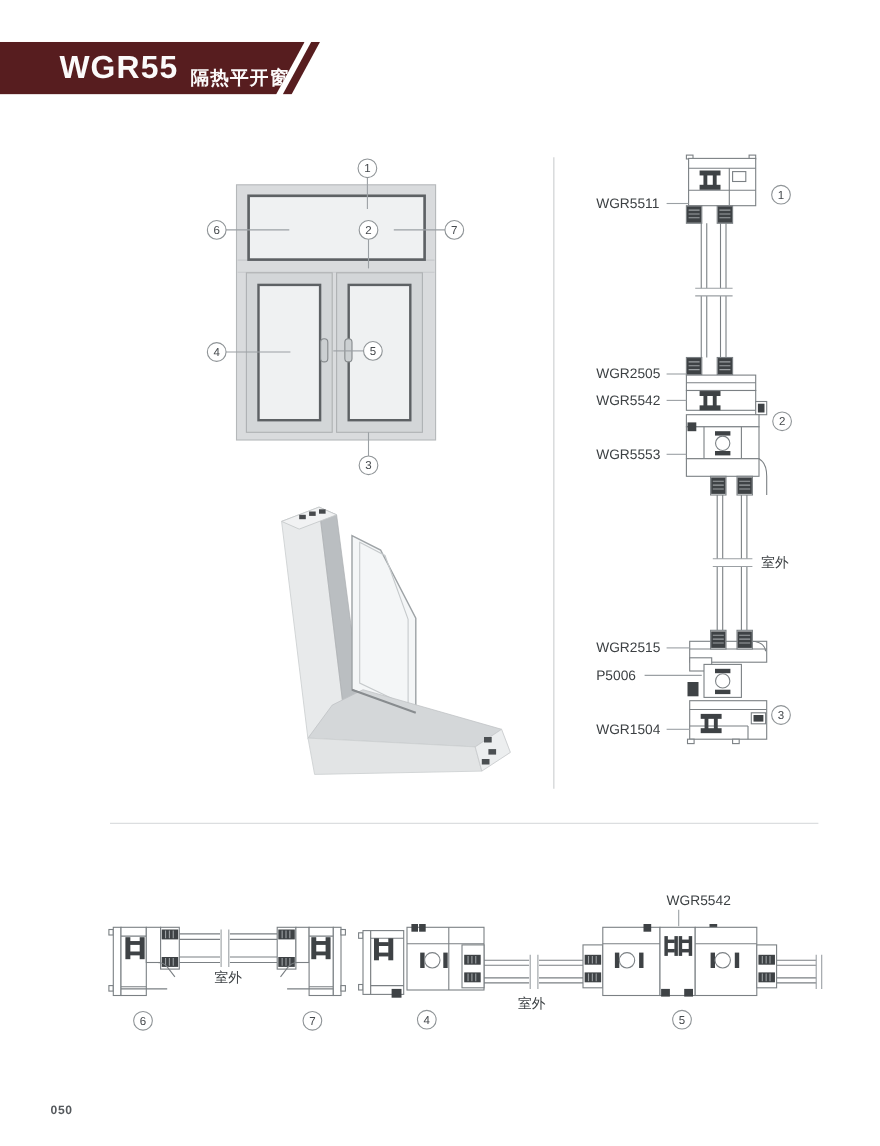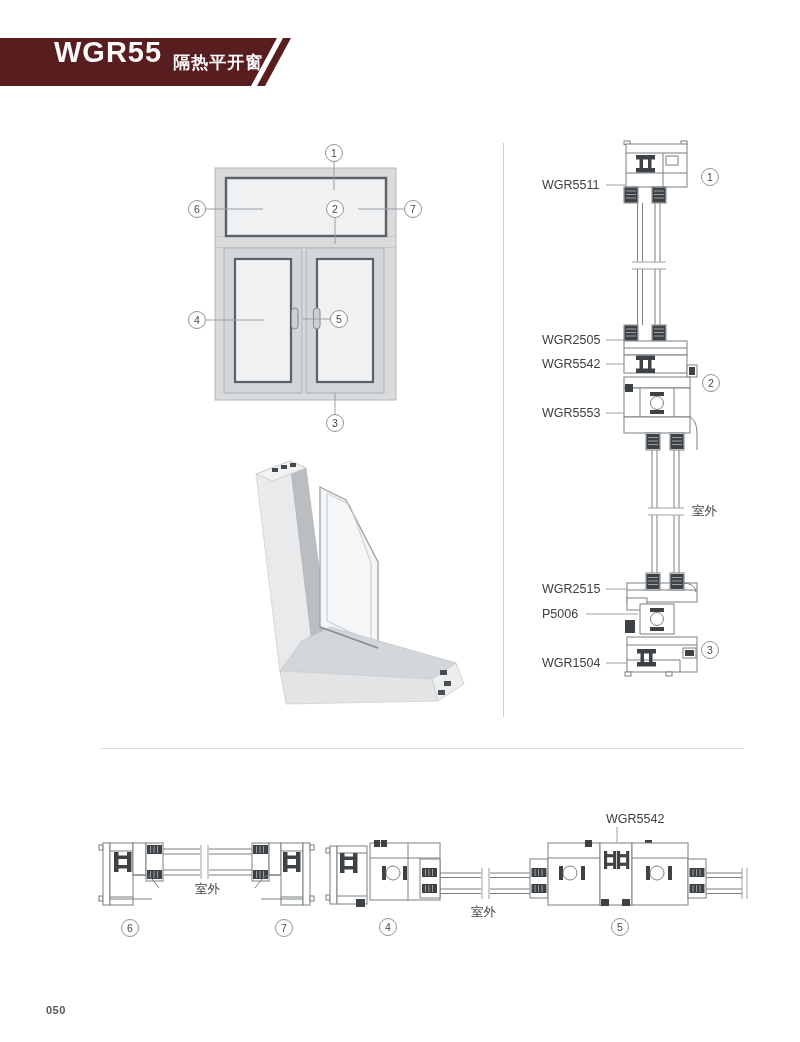--- a/index.html
+++ b/index.html
@@ -5,21 +5,21 @@
   html,body{margin:0;padding:0;}
   body{
     width:800px;height:1042px;position:relative;background:#ffffff;
     font-family:"Liberation Sans", sans-serif;overflow:hidden;
   }
   
   .banner-wrap{position:absolute;left:0;top:38px;width:300px;height:48px;}
   .banner-main{
     position:absolute;inset:0;background:#571d1f;
     clip-path:polygon(0 0,277px 0,251px 100%,0 100%);
-    display:flex;padding-left:54px;box-sizing:border-box;
+    display:flex;align-items:center;padding-left:54px;box-sizing:border-box;
   }
   .banner-strip{
     position:absolute;inset:0;background:#571d1f;
     clip-path:polygon(283px 0,291px 0,265px 100%,257px 100%);
   }
   .banner-series{
     color:#fbfafa;font-size:29px;font-weight:bold;letter-spacing:1px;line-height:1;
   }
   .banner-sub{
     color:#fbfafa;font-size:17px;font-weight:bold;margin-left:11px;margin-top:16px;line-height:1;

